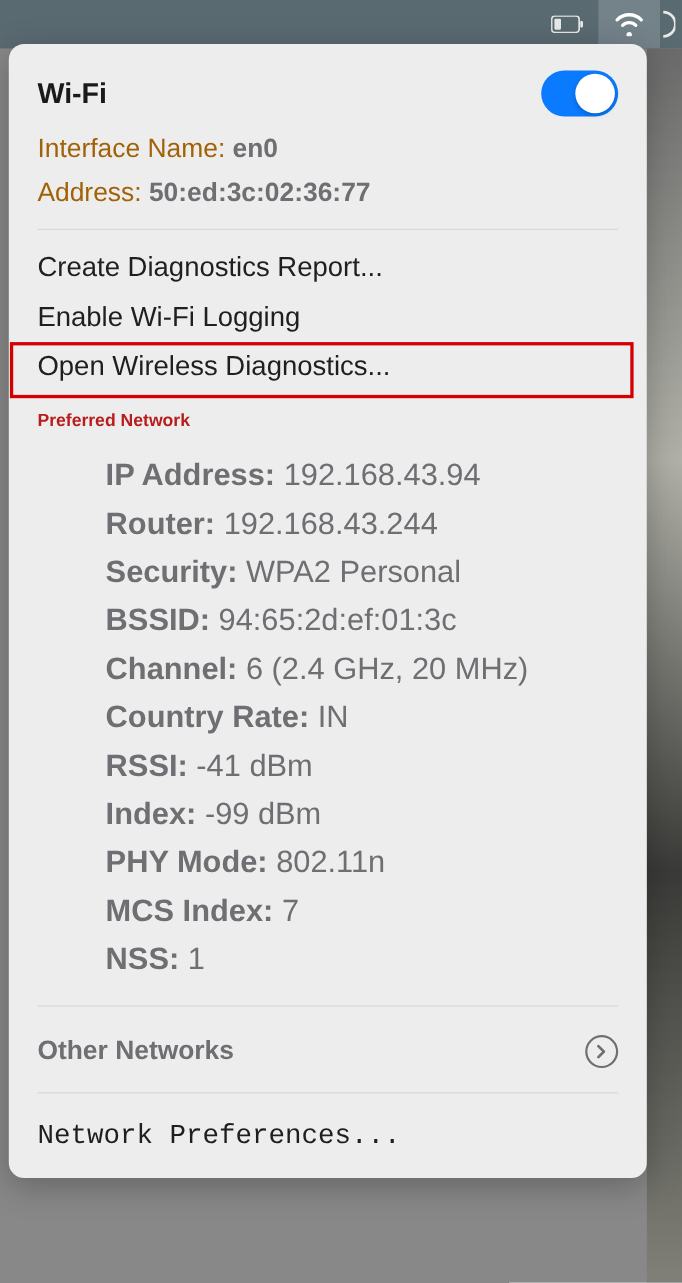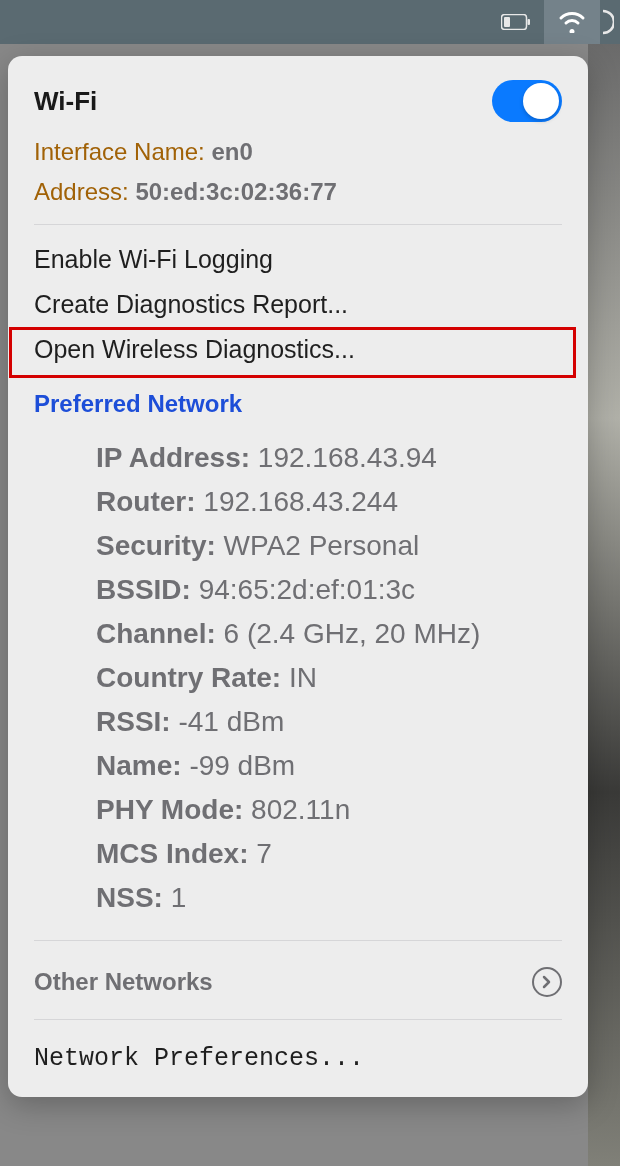--- a/index.html
+++ b/index.html
@@ -26,21 +26,21 @@
       display: flex;
       align-items: center;
       justify-content: center;
       color: #e8e8e8;
     }
     .menubar-item.active {
       background: #74828a;
     }
     .panel {
       position: absolute;
-      top: 56px;
+      top: 40px;
       left: 8px;
       width: 580px;
       background: #ededed;
       border-radius: 14px;
       box-shadow: 0 8px 30px rgba(0,0,0,0.25);
       padding: 18px 0 0 0;
     }
     .panel-header {
       display: flex;
       justify-content: space-between;
@@ -101,23 +101,23 @@
       position: absolute;
       left: 1px;
       right: 12px;
       top: 0;
       bottom: -6px;
       border: 3px solid #d40000;
       pointer-events: none;
     }
     .section-label {
       padding: 18px 26px 10px 26px;
-      font-size: 24px;
-      font-weight: 700;
-      color: #1d4ed8;
+      font-size: 16px;
+      font-weight: 700;
+      color: #b91c1c;
     }
     .network-row {
       margin: 0 12px;
       padding: 8px 14px;
       background: #d3d3d5;
       border-radius: 10px;
       display: flex;
       align-items: center;
       gap: 16px;
       cursor: pointer;
@@ -234,39 +234,39 @@
     <span class="label">Interface Name:</span>
     <span class="value">en0</span>
   </div>
   <div class="info-line">
     <span class="label">Address:</span>
     <span class="value">50:ed:3c:02:36:77</span>
   </div>
 
   <div class="divider"></div>
 
+  <div class="menu-item">Create Diagnostics Report...</div>
   <div class="menu-item">Enable Wi-Fi Logging</div>
-  <div class="menu-item">Create Diagnostics Report...</div>
   <div class="highlighted-row">
     <div class="menu-item">Open Wireless Diagnostics...</div>
     <div class="highlight-box"></div>
   </div>
 
   <div class="section-label">Preferred Network</div>
 
 
   <div class="detail-block">
     <div class="detail-line"><span class="dlabel">IP Address:</span> <span class="dvalue">192.168.43.94</span></div>
     <div class="detail-line"><span class="dlabel">Router:</span> <span class="dvalue">192.168.43.244</span></div>
     <div class="detail-line"><span class="dlabel">Security:</span> <span class="dvalue">WPA2 Personal</span></div>
     <div class="detail-line"><span class="dlabel">BSSID:</span> <span class="dvalue">94:65:2d:ef:01:3c</span></div>
     <div class="detail-line"><span class="dlabel">Channel:</span> <span class="dvalue">6 (2.4 GHz, 20 MHz)</span></div>
     <div class="detail-line"><span class="dlabel">Country Rate:</span> <span class="dvalue">IN</span></div>
     <div class="detail-line"><span class="dlabel">RSSI:</span> <span class="dvalue">-41 dBm</span></div>
-    <div class="detail-line"><span class="dlabel">Name:</span> <span class="dvalue">-99 dBm</span></div>
+    <div class="detail-line"><span class="dlabel">Index:</span> <span class="dvalue">-99 dBm</span></div>
     <div class="detail-line"><span class="dlabel">PHY Mode:</span> <span class="dvalue">802.11n</span></div>
     <div class="detail-line"><span class="dlabel">MCS Index:</span> <span class="dvalue">7</span></div>
     <div class="detail-line"><span class="dlabel">NSS:</span> <span class="dvalue">1</span></div>
   </div>
 
   <div class="divider"></div>
 
   <div class="section-row">
     <span>Other Networks</span>
     <span class="chevron-circle">

